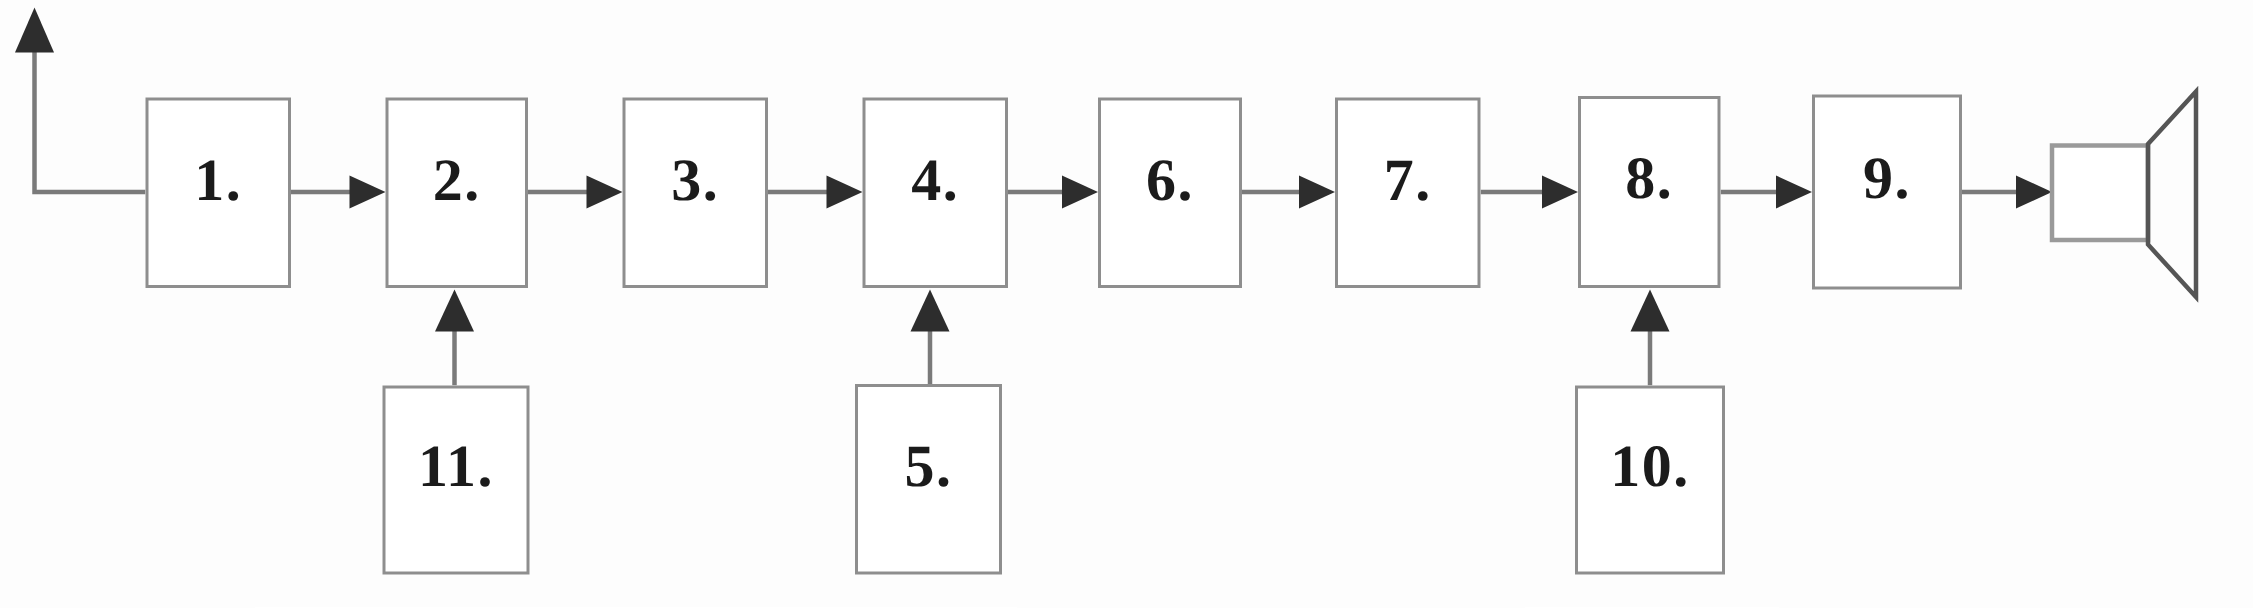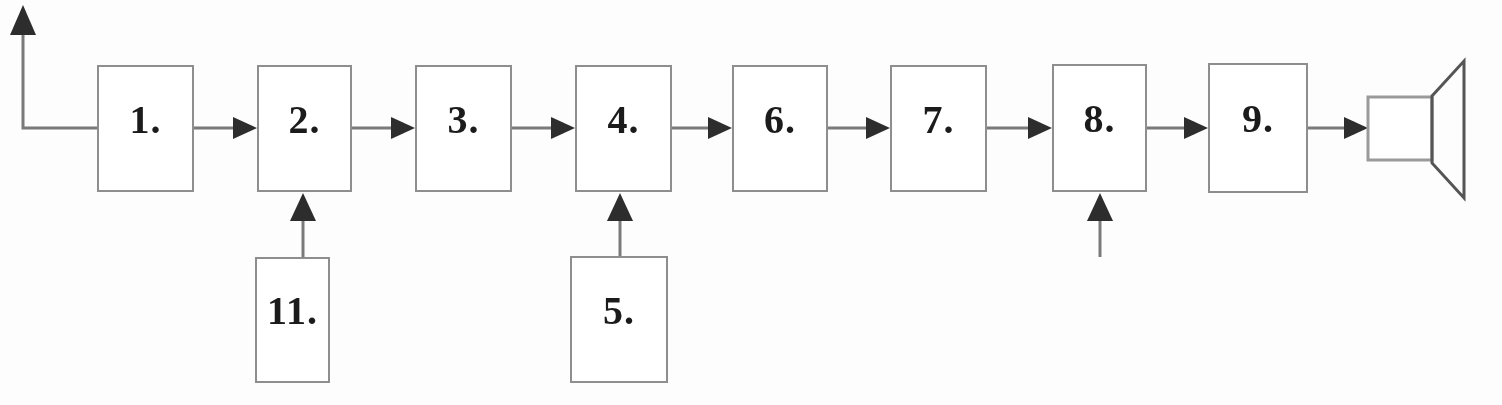--- a/index.html
+++ b/index.html
@@ -122,20 +122,23 @@
   <div class="node" style="left:890px; top:65px; width:97px;  height:127px">
       <span class="lbl">7.</span>
     </div>
   <div class="node" style="left:1052px;top:64px; width:95px;  height:128px">
       <span class="lbl">8.</span>
     </div>
   <div class="node" style="left:1208px;top:63px; width:100px; height:130px">
       <span class="lbl">9.</span>
     </div>
 
-  <div class="node" style="left:255px; top:257px; width:75px;  height:126px">
+  <div class="node" style="left:255px; top:257px; width:98px;  height:126px">
       <span class="lbl">11.</span>
     </div>
   <div class="node" style="left:570px; top:256px; width:98px;  height:127px">
       <span class="lbl">5.</span>
     </div>
+  <div class="node" style="left:1050px;top:257px; width:100px; height:126px">
+      <span class="lbl">10.</span>
+    </div>
 
 </div>
 
 </body></html>

